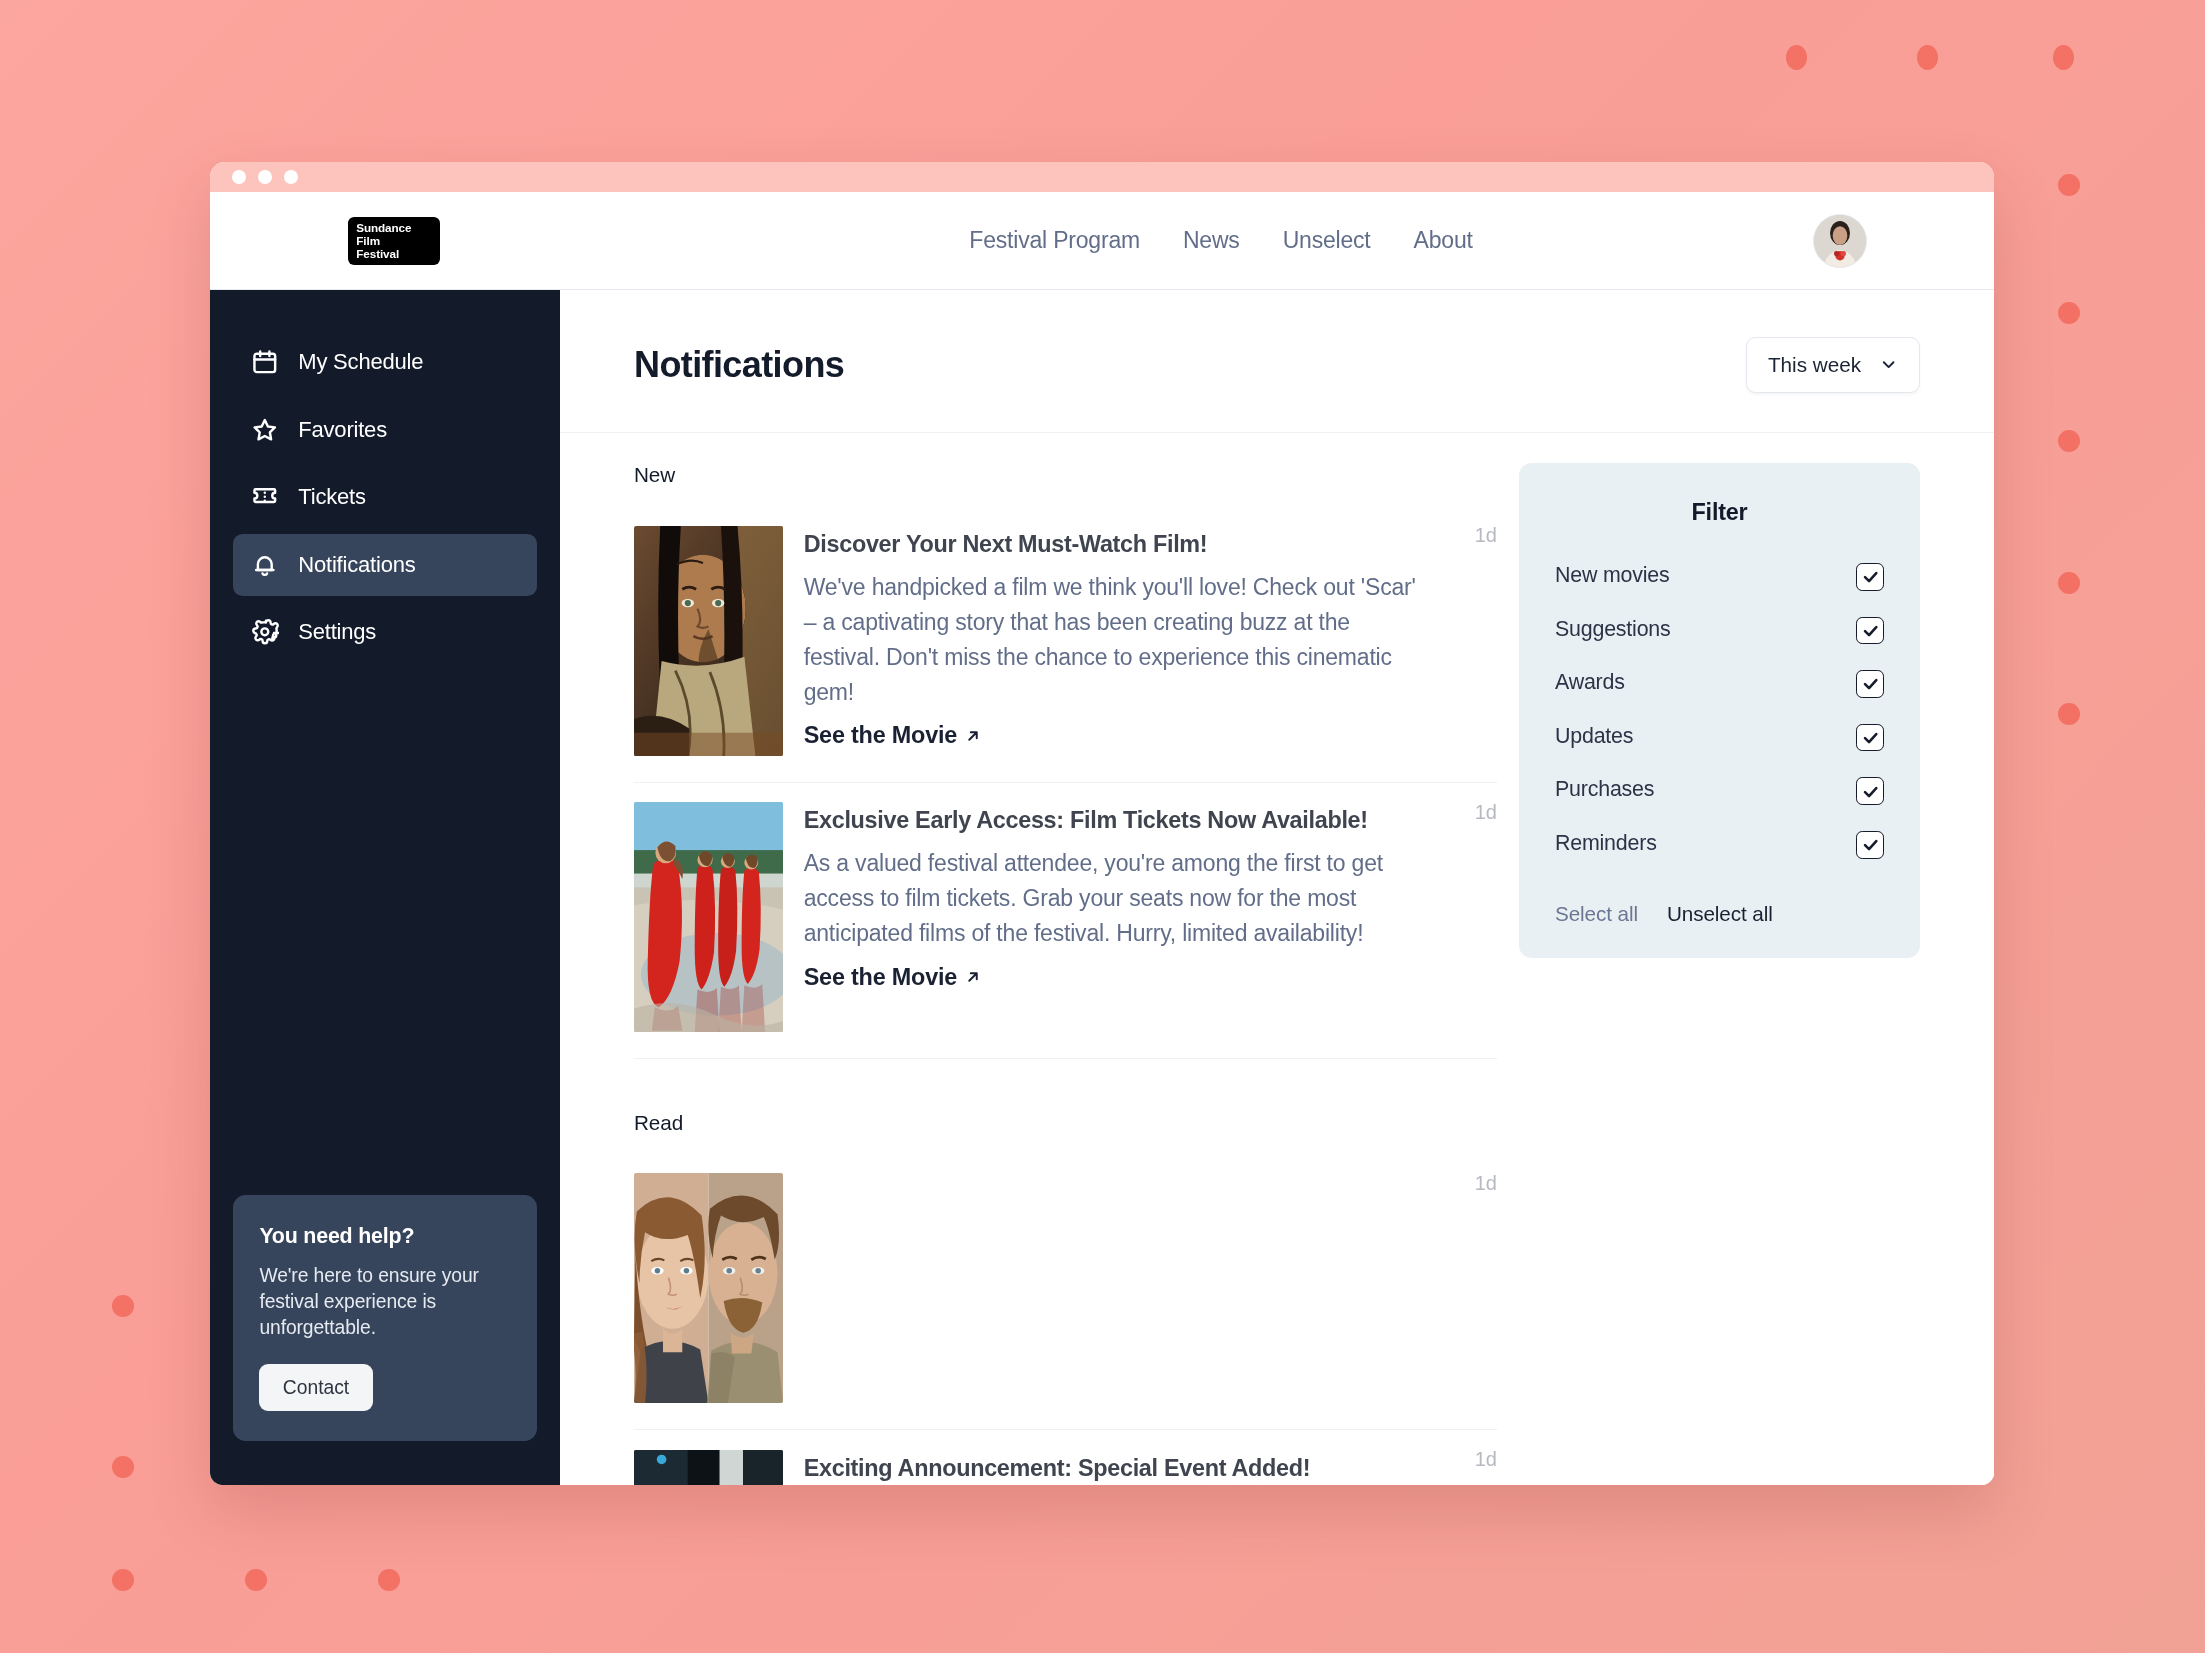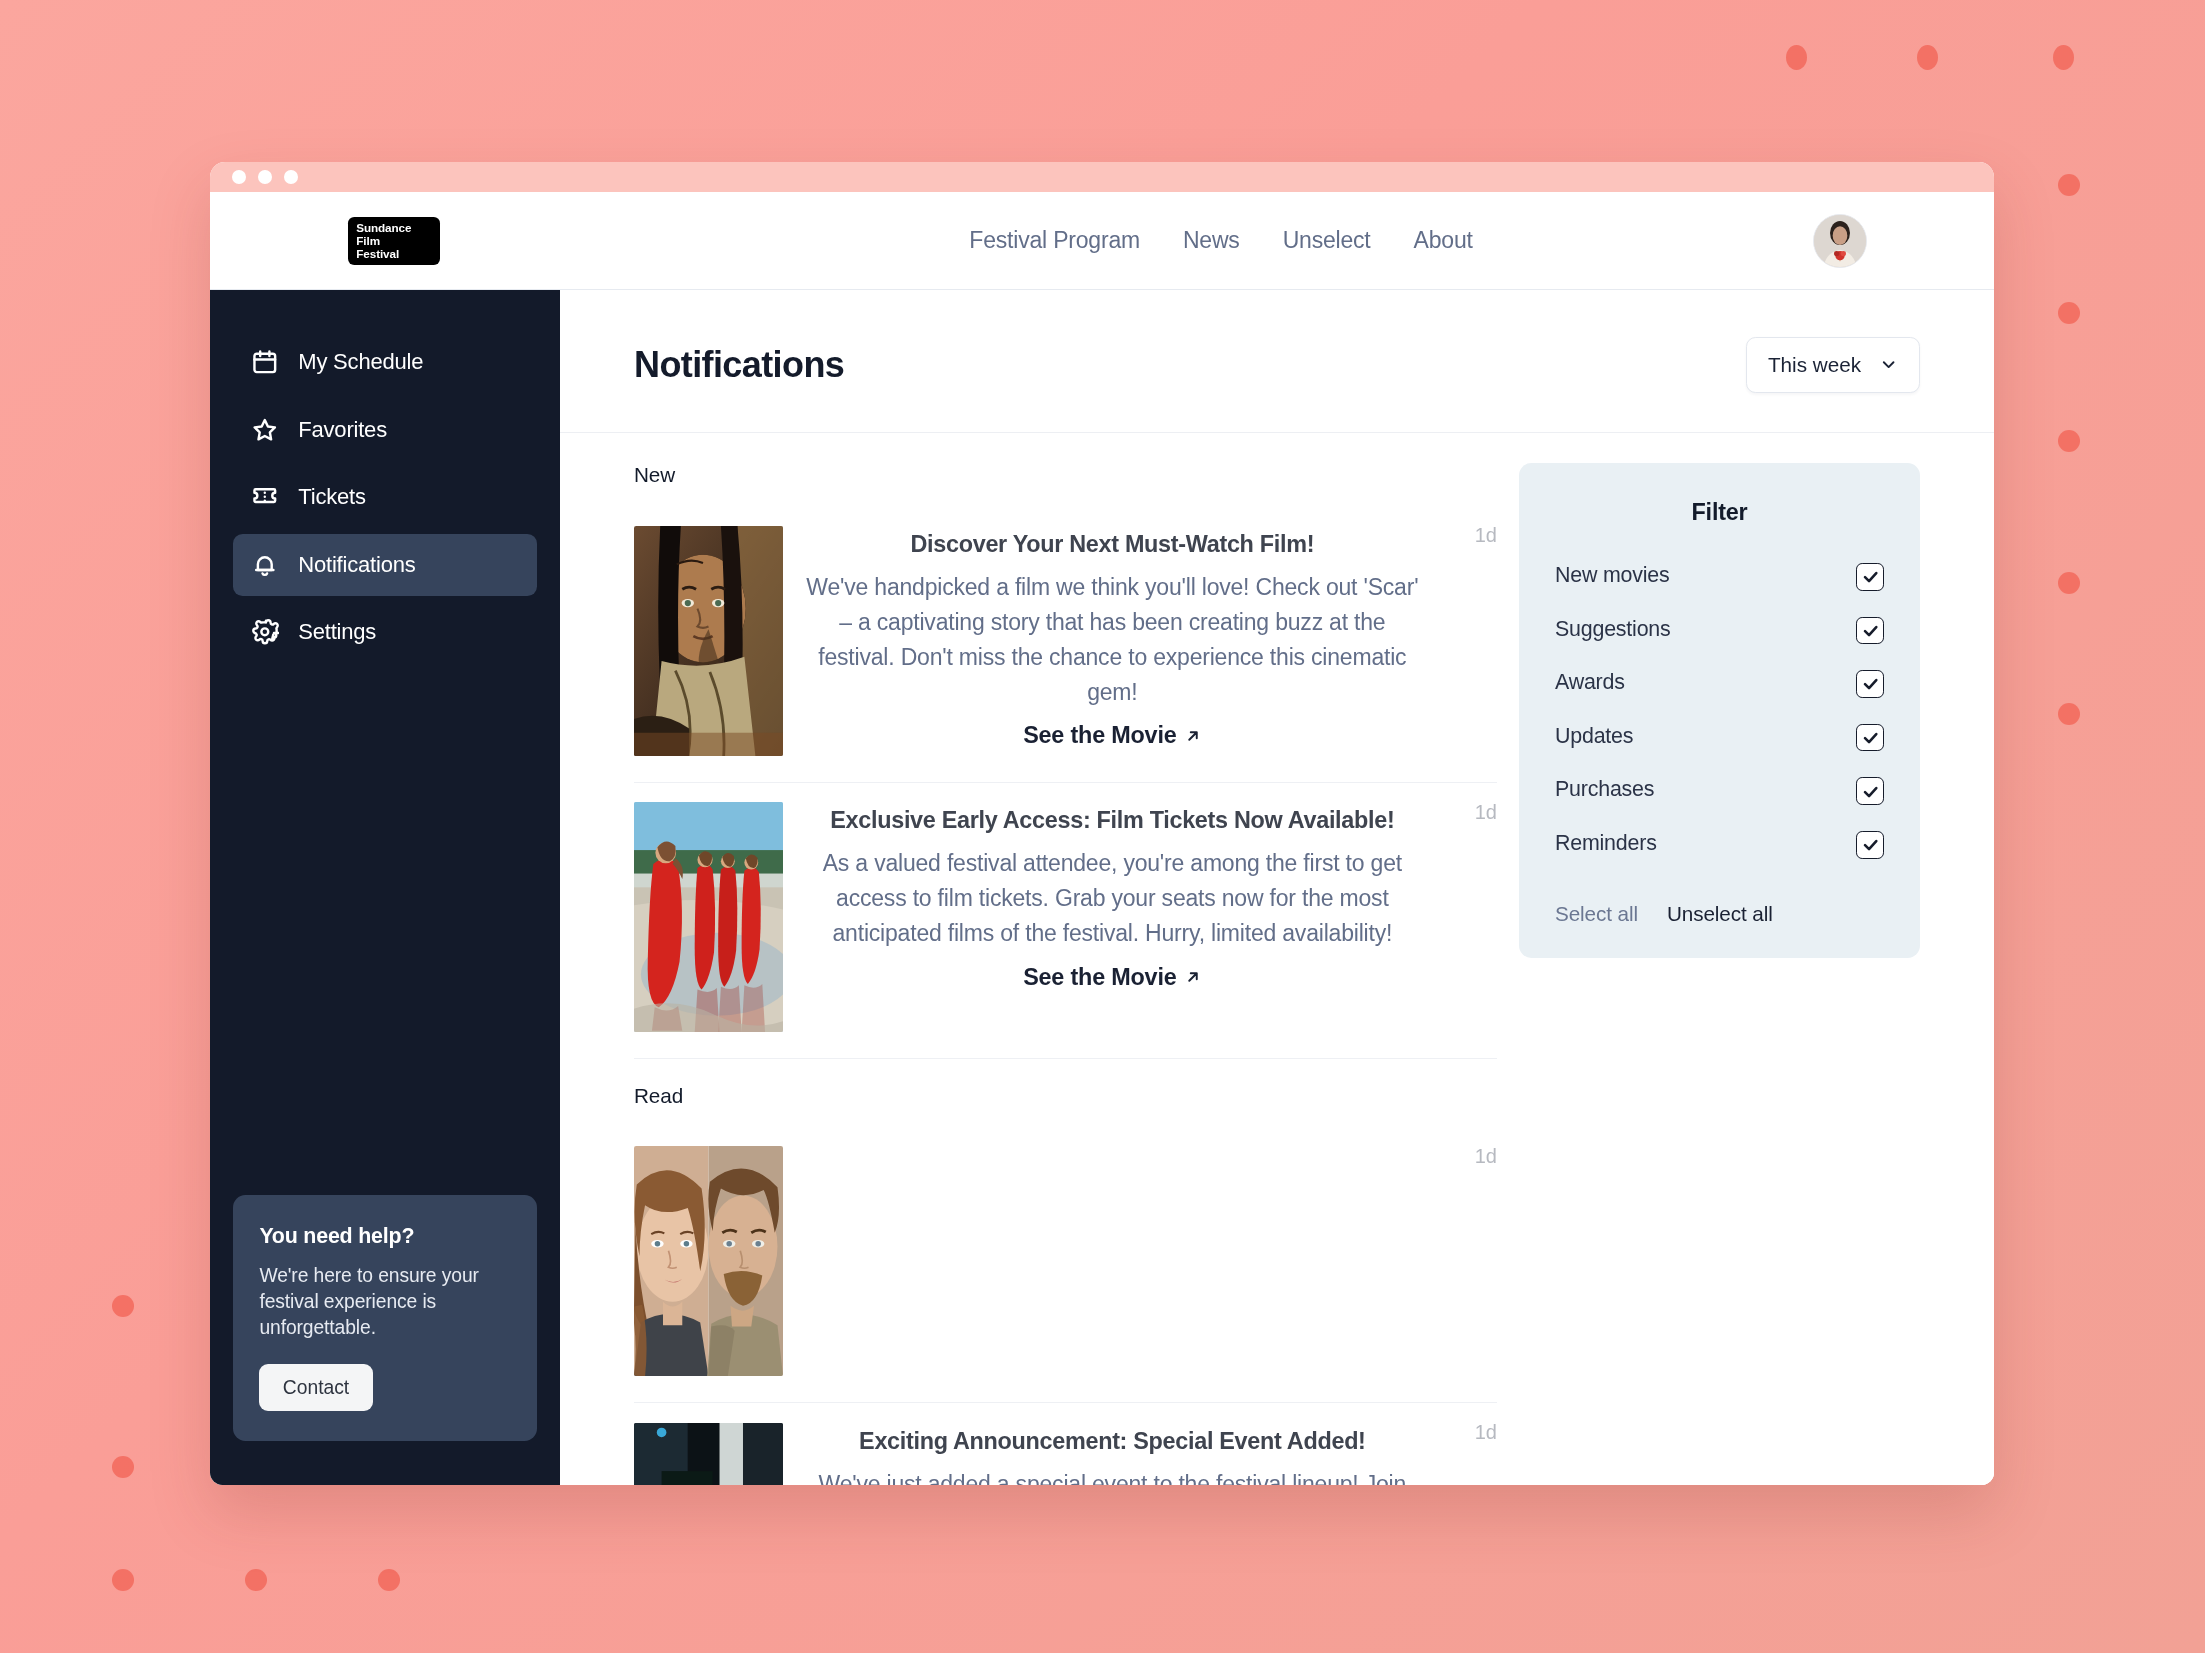--- a/index.html
+++ b/index.html
@@ -216,21 +216,20 @@
 
   #notif-col { flex: 1; min-width: 0; padding-top: 30px; }
   .section-label { font-size: 20.7px; color: #131b2b; margin-bottom: 19.3px; letter-spacing: -0.1px;}
 
   .notif {
     display: flex;
     gap: 20.7px;
     padding: 19.3px 0 26px 0;
     border-bottom: 1.4px solid #eef0f4;
     position: relative;
-    text-align: center;
   }
   .notif:last-child { border-bottom: none; }
 
   .thumb {
     width: 149px;
     min-width: 149px;
     height: 230px;
     border-radius: 2.1px;
     overflow: hidden;
     position: relative;
@@ -266,21 +265,21 @@
   .notif-link svg { width: 18px; height: 18px; stroke: #1a2133; fill: none; stroke-width: 2.6; stroke-linecap: round; stroke-linejoin: round;}
 
   .notif-time {
     position: absolute;
     right: 0;
     top: 18px;
     font-size: 20px;
     color: #b6b9c0;
   }
 
-  .read-label { margin-top: 25px; }
+  .read-label { margin-top: 52px; }
 
   
   #filter-col { width: 401px; min-width: 401px; padding-top: 30px; }
   #filter-panel {
     background: #e9f0f4;
     border-radius: 12.4px;
     padding: 36px 36px 32px 36px;
   }
   #filter-title { font-size: 23.4px; color: #131b2b; font-weight: 700; margin-bottom: 37px; letter-spacing: -0.2px; text-align: center;}
   .filter-row {

